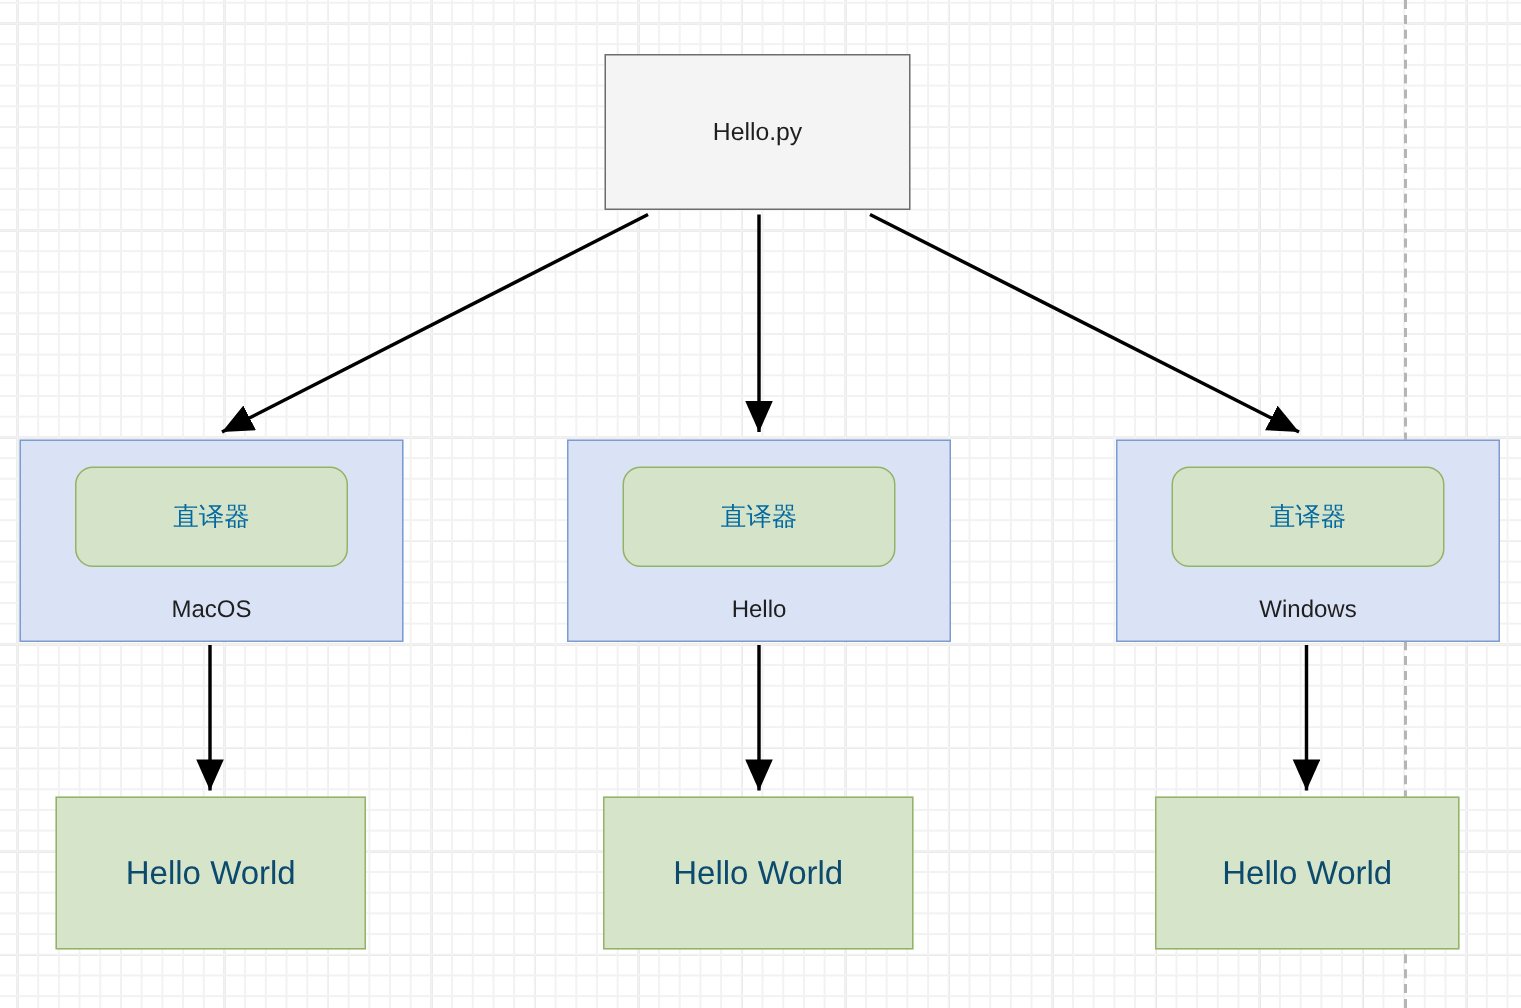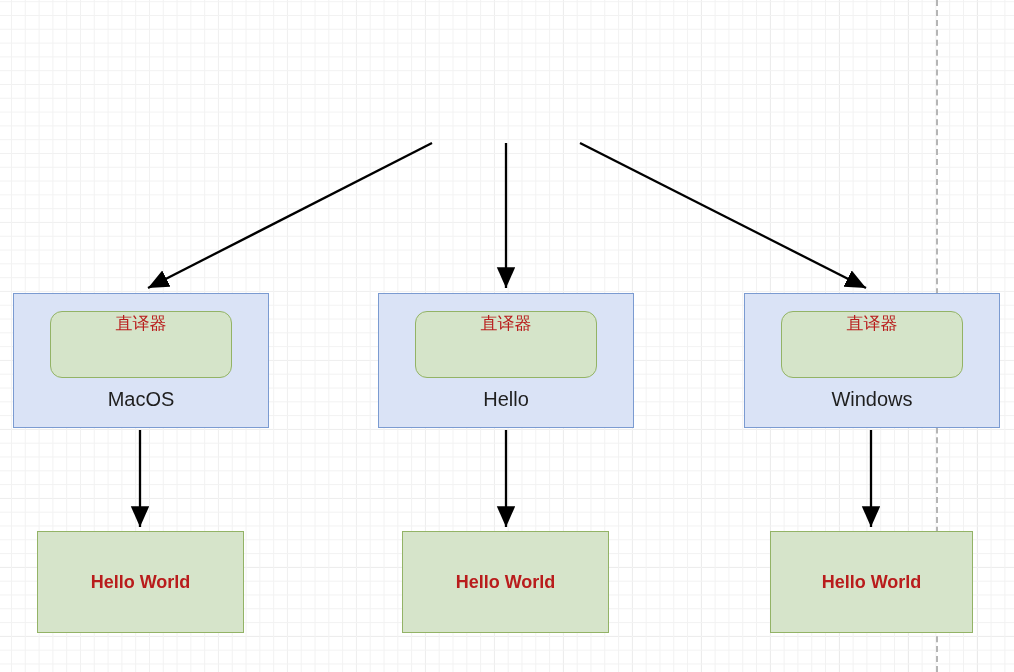--- a/index.html
+++ b/index.html
@@ -61,35 +61,35 @@
     padding-top: 17px;
   }
   .node-interp {
     width: 182px;
     height: 67px;
     box-sizing: border-box;
     background: #d5e4c9;
     border: 1.6px solid #93b366;
     border-radius: 12px;
     display: flex;
+    align-items: center;
     justify-content: center;
     font-size: 17px;
-    color: #b91c1c;
+    color: #0369a1;
   }
   .os-label {
-    margin-top: 10px;
-    font-size: 20px;
+    margin-top: 20px;
+    font-size: 16px;
     color: #1f1f1f;
   }
   .node-output {
     background: #d6e4ca;
     border: 1.6px solid #93b366;
-    color: #b91c1c;
-    font-size: 18px;
-    font-weight: bold;
+    color: #0c4a6e;
+    font-size: 22px;
   }
   .page-break {
     position: absolute;
     top: 0;
     width: 0;
     height: 672px;
     border-left: 2px dashed #b5b5b5;
   }
 </style>
 </head>
@@ -106,20 +106,23 @@
     <line x1="432" y1="143" x2="148" y2="288" stroke="#000000" stroke-width="2.3" marker-end="url(#arrow)"></line>
     <line x1="506" y1="143" x2="506" y2="288" stroke="#000000" stroke-width="2.3" marker-end="url(#arrow)"></line>
     <line x1="580" y1="143" x2="866" y2="288" stroke="#000000" stroke-width="2.3" marker-end="url(#arrow)"></line>
     <line x1="140" y1="430" x2="140" y2="527" stroke="#000000" stroke-width="2.3" marker-end="url(#arrow)"></line>
     <line x1="506" y1="430" x2="506" y2="527" stroke="#000000" stroke-width="2.3" marker-end="url(#arrow)"></line>
     <line x1="871" y1="430" x2="871" y2="527" stroke="#000000" stroke-width="2.3" marker-end="url(#arrow)"></line>
   </svg>
 
   <div class="page-break" id="page-break" style="left: 936px;"></div>
 
+  <div class="node node-script" id="node-script" style="left: 403px; top: 36px; width: 204px; height: 104px;">
+    <span>Hello.py</span>
+  </div>
 
   <div class="node node-os" id="node-os-macos" style="left: 13px; top: 293px; width: 256px; height: 135px;">
     <div class="node-interp" id="interp-macos" style="width: 182px; height: 67px;">
       <span>直译器</span>
     </div>
     <div class="os-label">MacOS</div>
   </div>
 
   <div class="node node-os" id="node-os-linux" style="left: 378px; top: 293px; width: 256px; height: 135px;">
     <div class="node-interp" id="interp-linux" style="width: 182px; height: 67px;">

